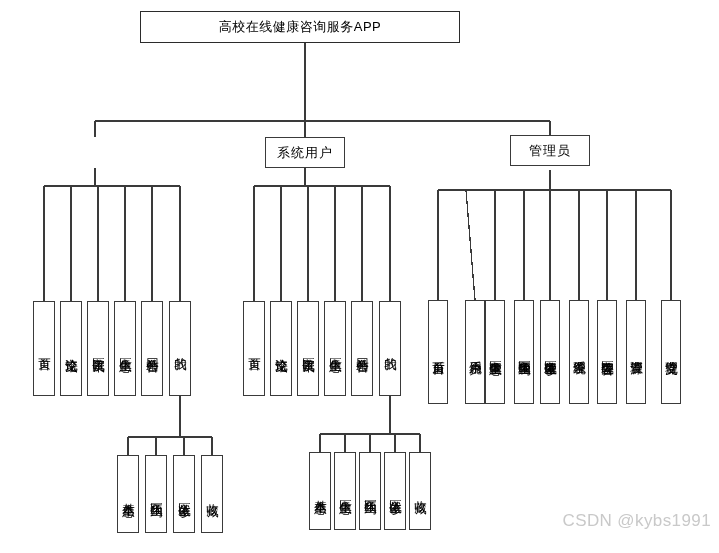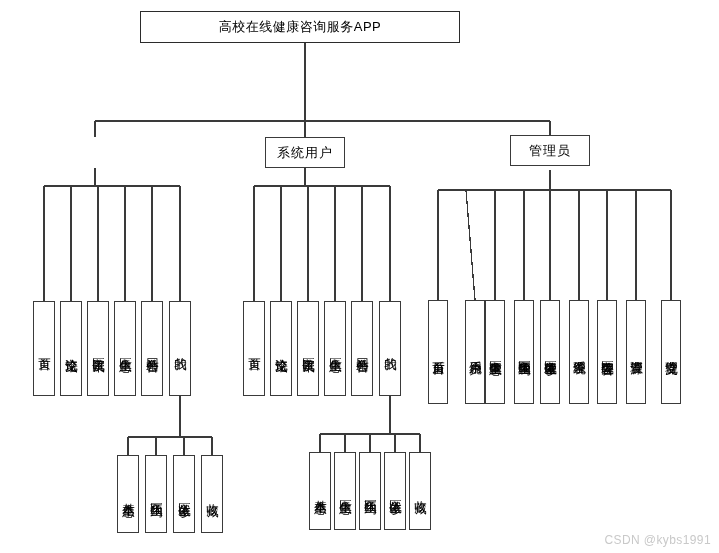--- a/index.html
+++ b/index.html
@@ -54,23 +54,23 @@
     letter-spacing: 0.5px;
     display: block;
   }
   .htext {
     white-space: nowrap;
     display: block;
   }
   #watermark {
     position: absolute;
     right: 8px;
-    bottom: 6px;
+    bottom: 22px;
     color: #c9c9c9;
-    font-size: 12px;
+    font-size: 17px;
     letter-spacing: 0.4px;
     z-index: 3;
     user-select: none;
   }
 </style>
 </head>
 <body>
 
 <div id="canvas">
 

